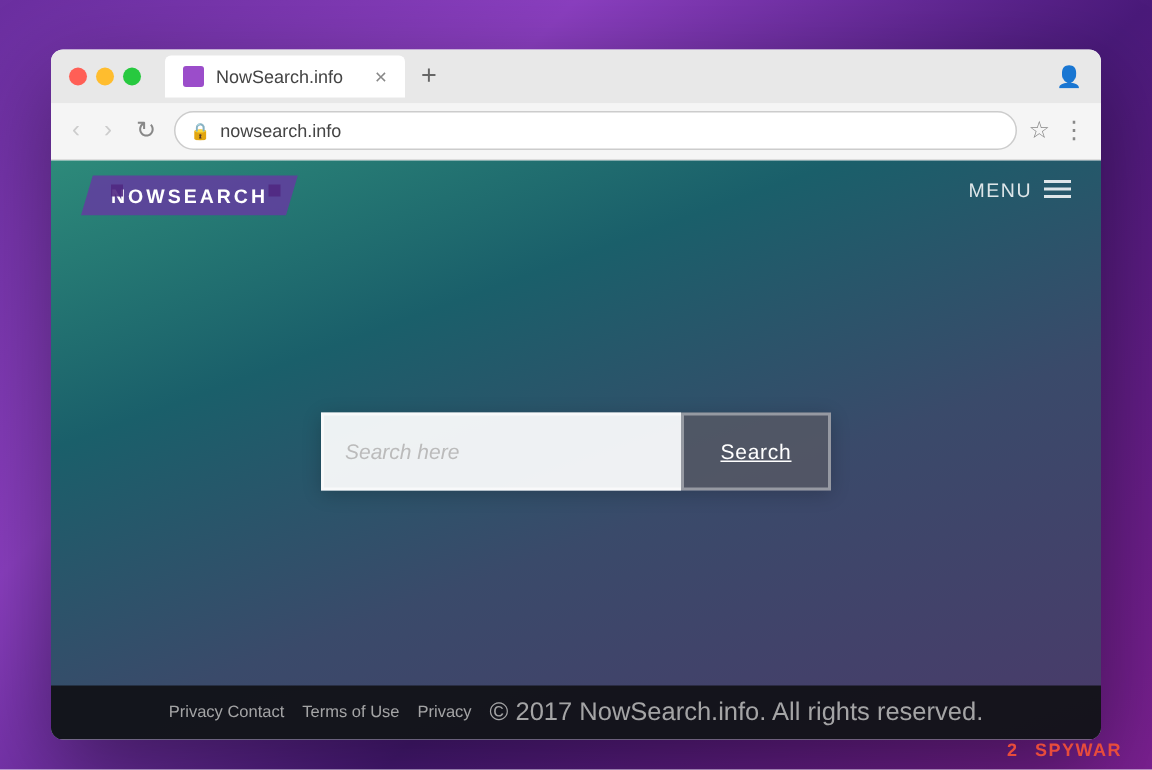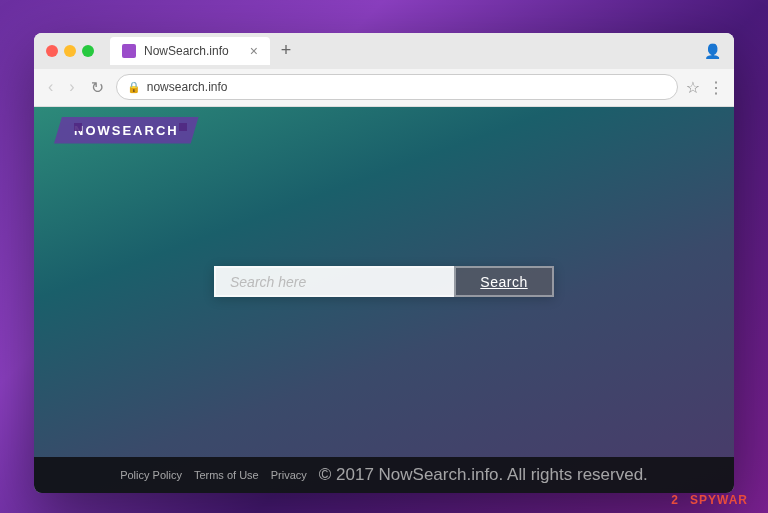--- a/index.html
+++ b/index.html
@@ -234,21 +234,21 @@
     .search-area {
       flex: 1;
       display: flex;
       align-items: center;
       justify-content: center;
     }
 
     .search-box {
       display: flex;
       width: 340px;
-      height: 31px;
+      height: 52px;
       box-shadow: 0 2px 12px rgba(0,0,0,0.2);
     }
 
     .search-input {
       flex: 1;
       height: 100%;
       border: 2px solid rgba(255,255,255,0.6);
       border-right: none;
       background: rgba(255,255,255,0.92);
       padding: 0 14px;
@@ -361,31 +361,41 @@
   </div>
 
   <div class="page-content">
 
     <div class="logo-area">
       <div class="logo-banner">
         <span>NOWSEARCH</span>
       </div>
     </div>
 
+    <div class="page-menu">
+      <div class="menu-label">
+        <span>MENU</span>
+        <div class="hamburger-icon">
+          <div class="hamburger-line"></div>
+          <div class="hamburger-line"></div>
+          <div class="hamburger-line"></div>
+        </div>
+      </div>
+    </div>
 
     <div class="search-area">
       <div class="search-box">
         <input class="search-input" type="text" placeholder="Search here" style="">
         <button class="search-button">Search</button>
       </div>
     </div>
 
     <div class="page-footer">
       <div class="footer-links">
-        <a class="footer-link">Policy Policy</a>
+        <a class="footer-link">Privacy Contact</a>
         <span class="footer-separator"> </span>
         <a class="footer-link">Terms of Use</a>
         <span class="footer-separator"> </span>
         <a class="footer-link">Privacy</a>
         <span class="footer-separator"> </span>
         <span class="footer-copy">© 2017 NowSearch.info. All rights reserved.</span>
       </div>
     </div>
   </div>
 </div>

